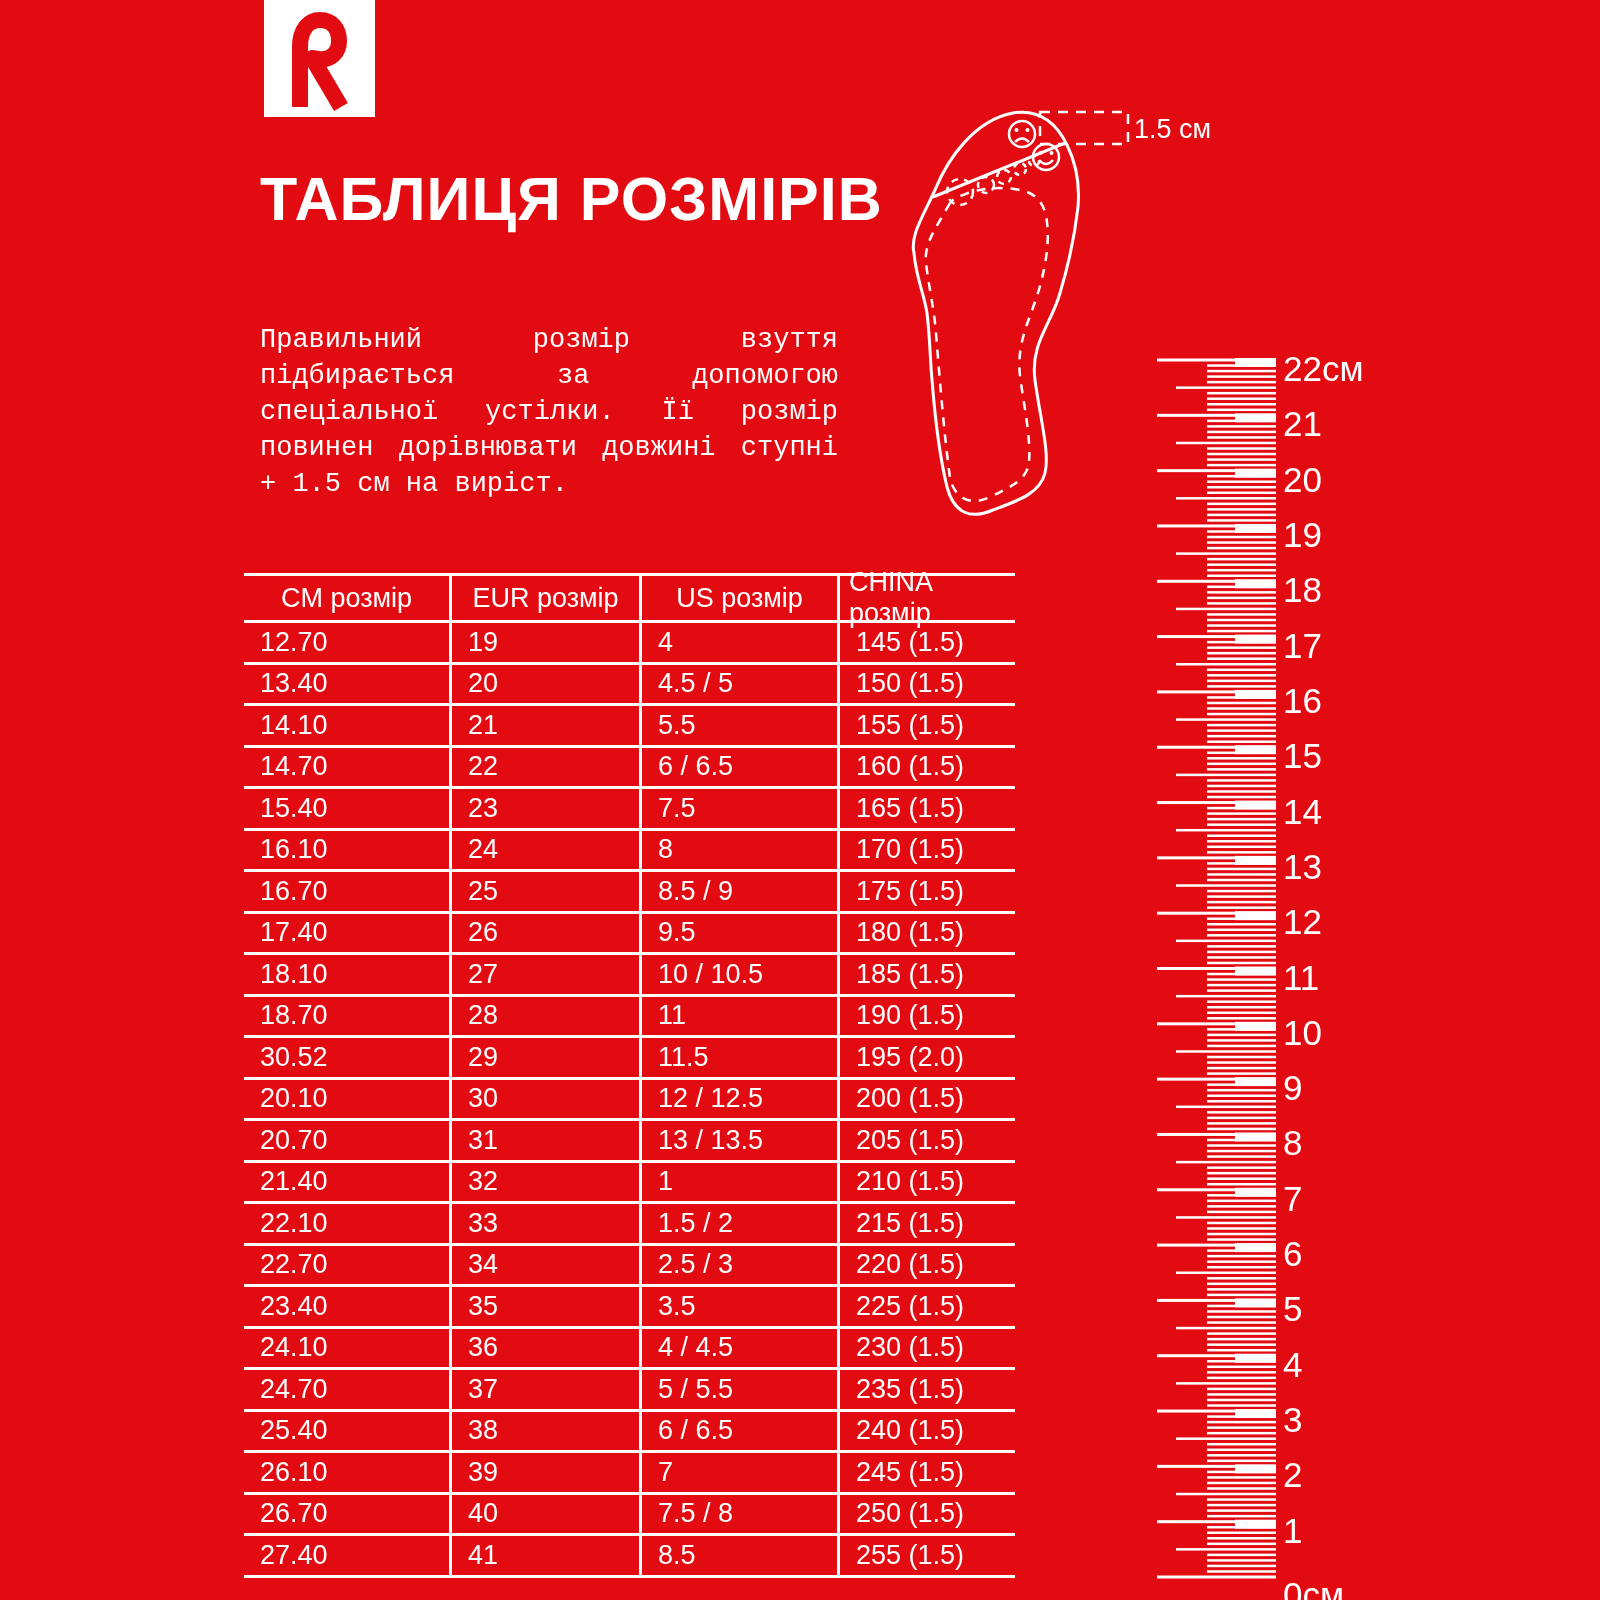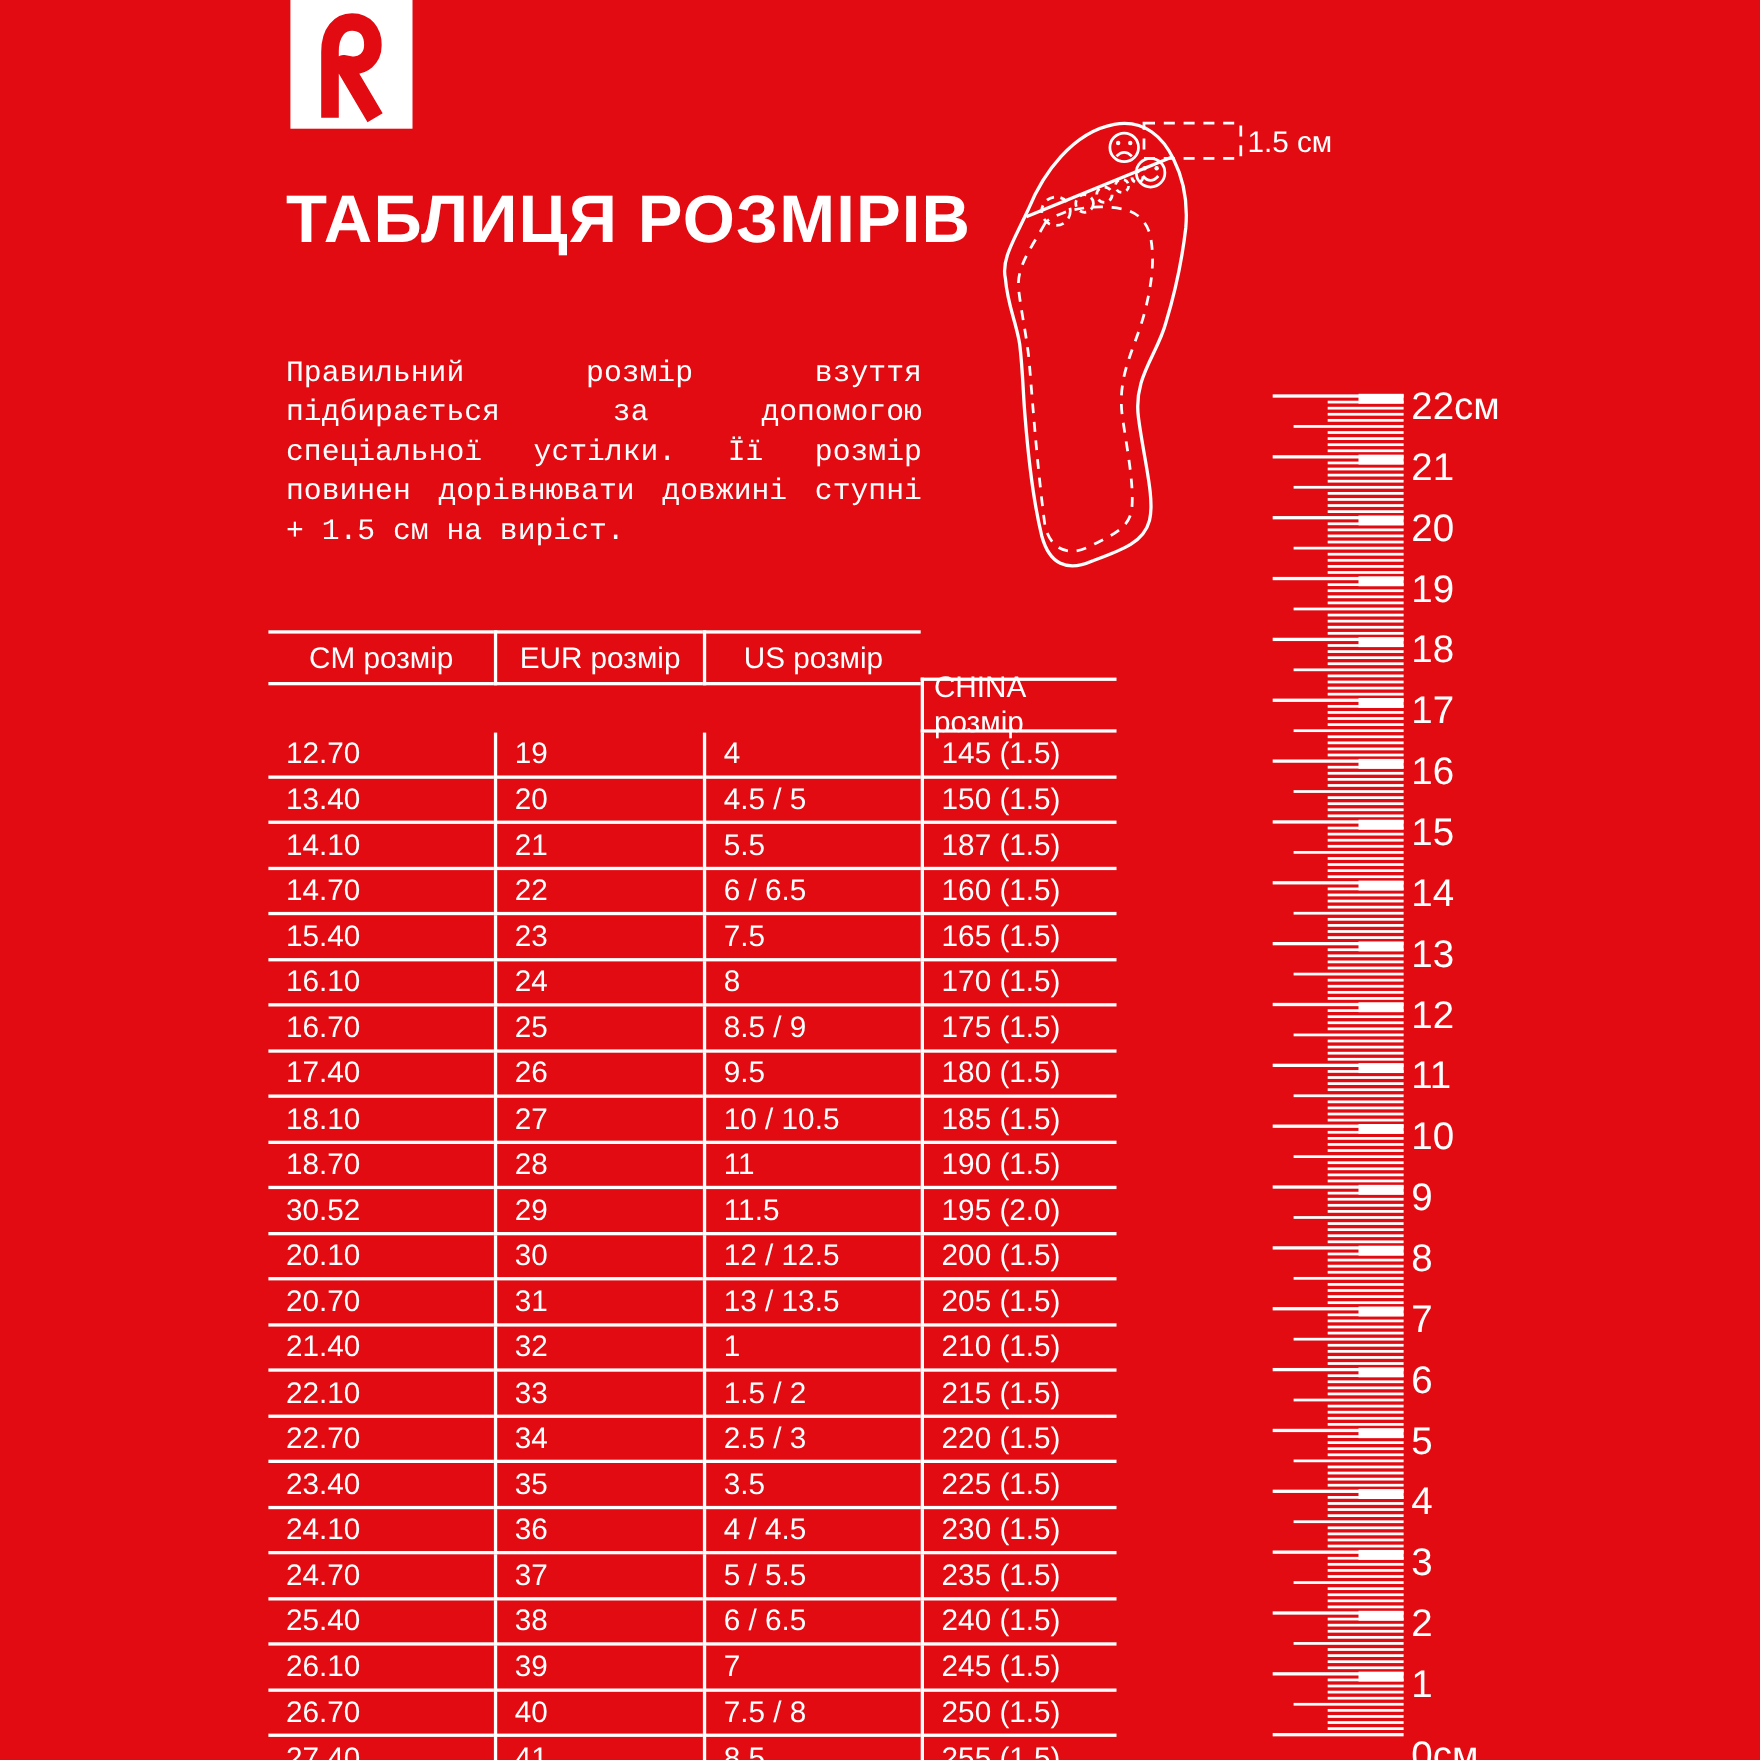--- a/index.html
+++ b/index.html
@@ -31,21 +31,21 @@
   }
   .size-table .cell {
     box-sizing:border-box; display:flex; align-items:center;
     border-bottom:3px solid #ffffff;
     height:41.5px; padding-left:16px;
   }
   .size-table .hcell {
     height:50px; border-top:3px solid #ffffff;
     justify-content:center; padding-left:0;
   }
-  .size-table .hcell.left { justify-content:flex-start; padding-left:9px;margin-top:43px; }
+  .size-table .hcell.left { justify-content:flex-start; padding-left:9px; }
   .size-table .c2, .size-table .c3, .size-table .c4 { border-left:3px solid #ffffff; }
   
   .ruler-svg { position:absolute; left:1130px; top:330px; }
   .foot-svg  { position:absolute; left:880px;  top:88px; }
   svg text { font-family:"Liberation Sans","DejaVu Sans",sans-serif; fill:#ffffff; }
 </style>
 </head>
 <body>
 
 <div class="page">
@@ -393,21 +393,21 @@
       <div class="cell c2">19</div>
       <div class="cell c3">4</div>
       <div class="cell c4">145 (1.5)</div>
       <div class="cell c1">13.40</div>
       <div class="cell c2">20</div>
       <div class="cell c3">4.5 / 5</div>
       <div class="cell c4">150 (1.5)</div>
       <div class="cell c1">14.10</div>
       <div class="cell c2">21</div>
       <div class="cell c3">5.5</div>
-      <div class="cell c4">187 (1.5)</div>
+      <div class="cell c4">155 (1.5)</div>
       <div class="cell c1">14.70</div>
       <div class="cell c2">22</div>
       <div class="cell c3">6 / 6.5</div>
       <div class="cell c4">160 (1.5)</div>
       <div class="cell c1">15.40</div>
       <div class="cell c2">23</div>
       <div class="cell c3">7.5</div>
       <div class="cell c4">165 (1.5)</div>
       <div class="cell c1">16.10</div>
       <div class="cell c2">24</div>

